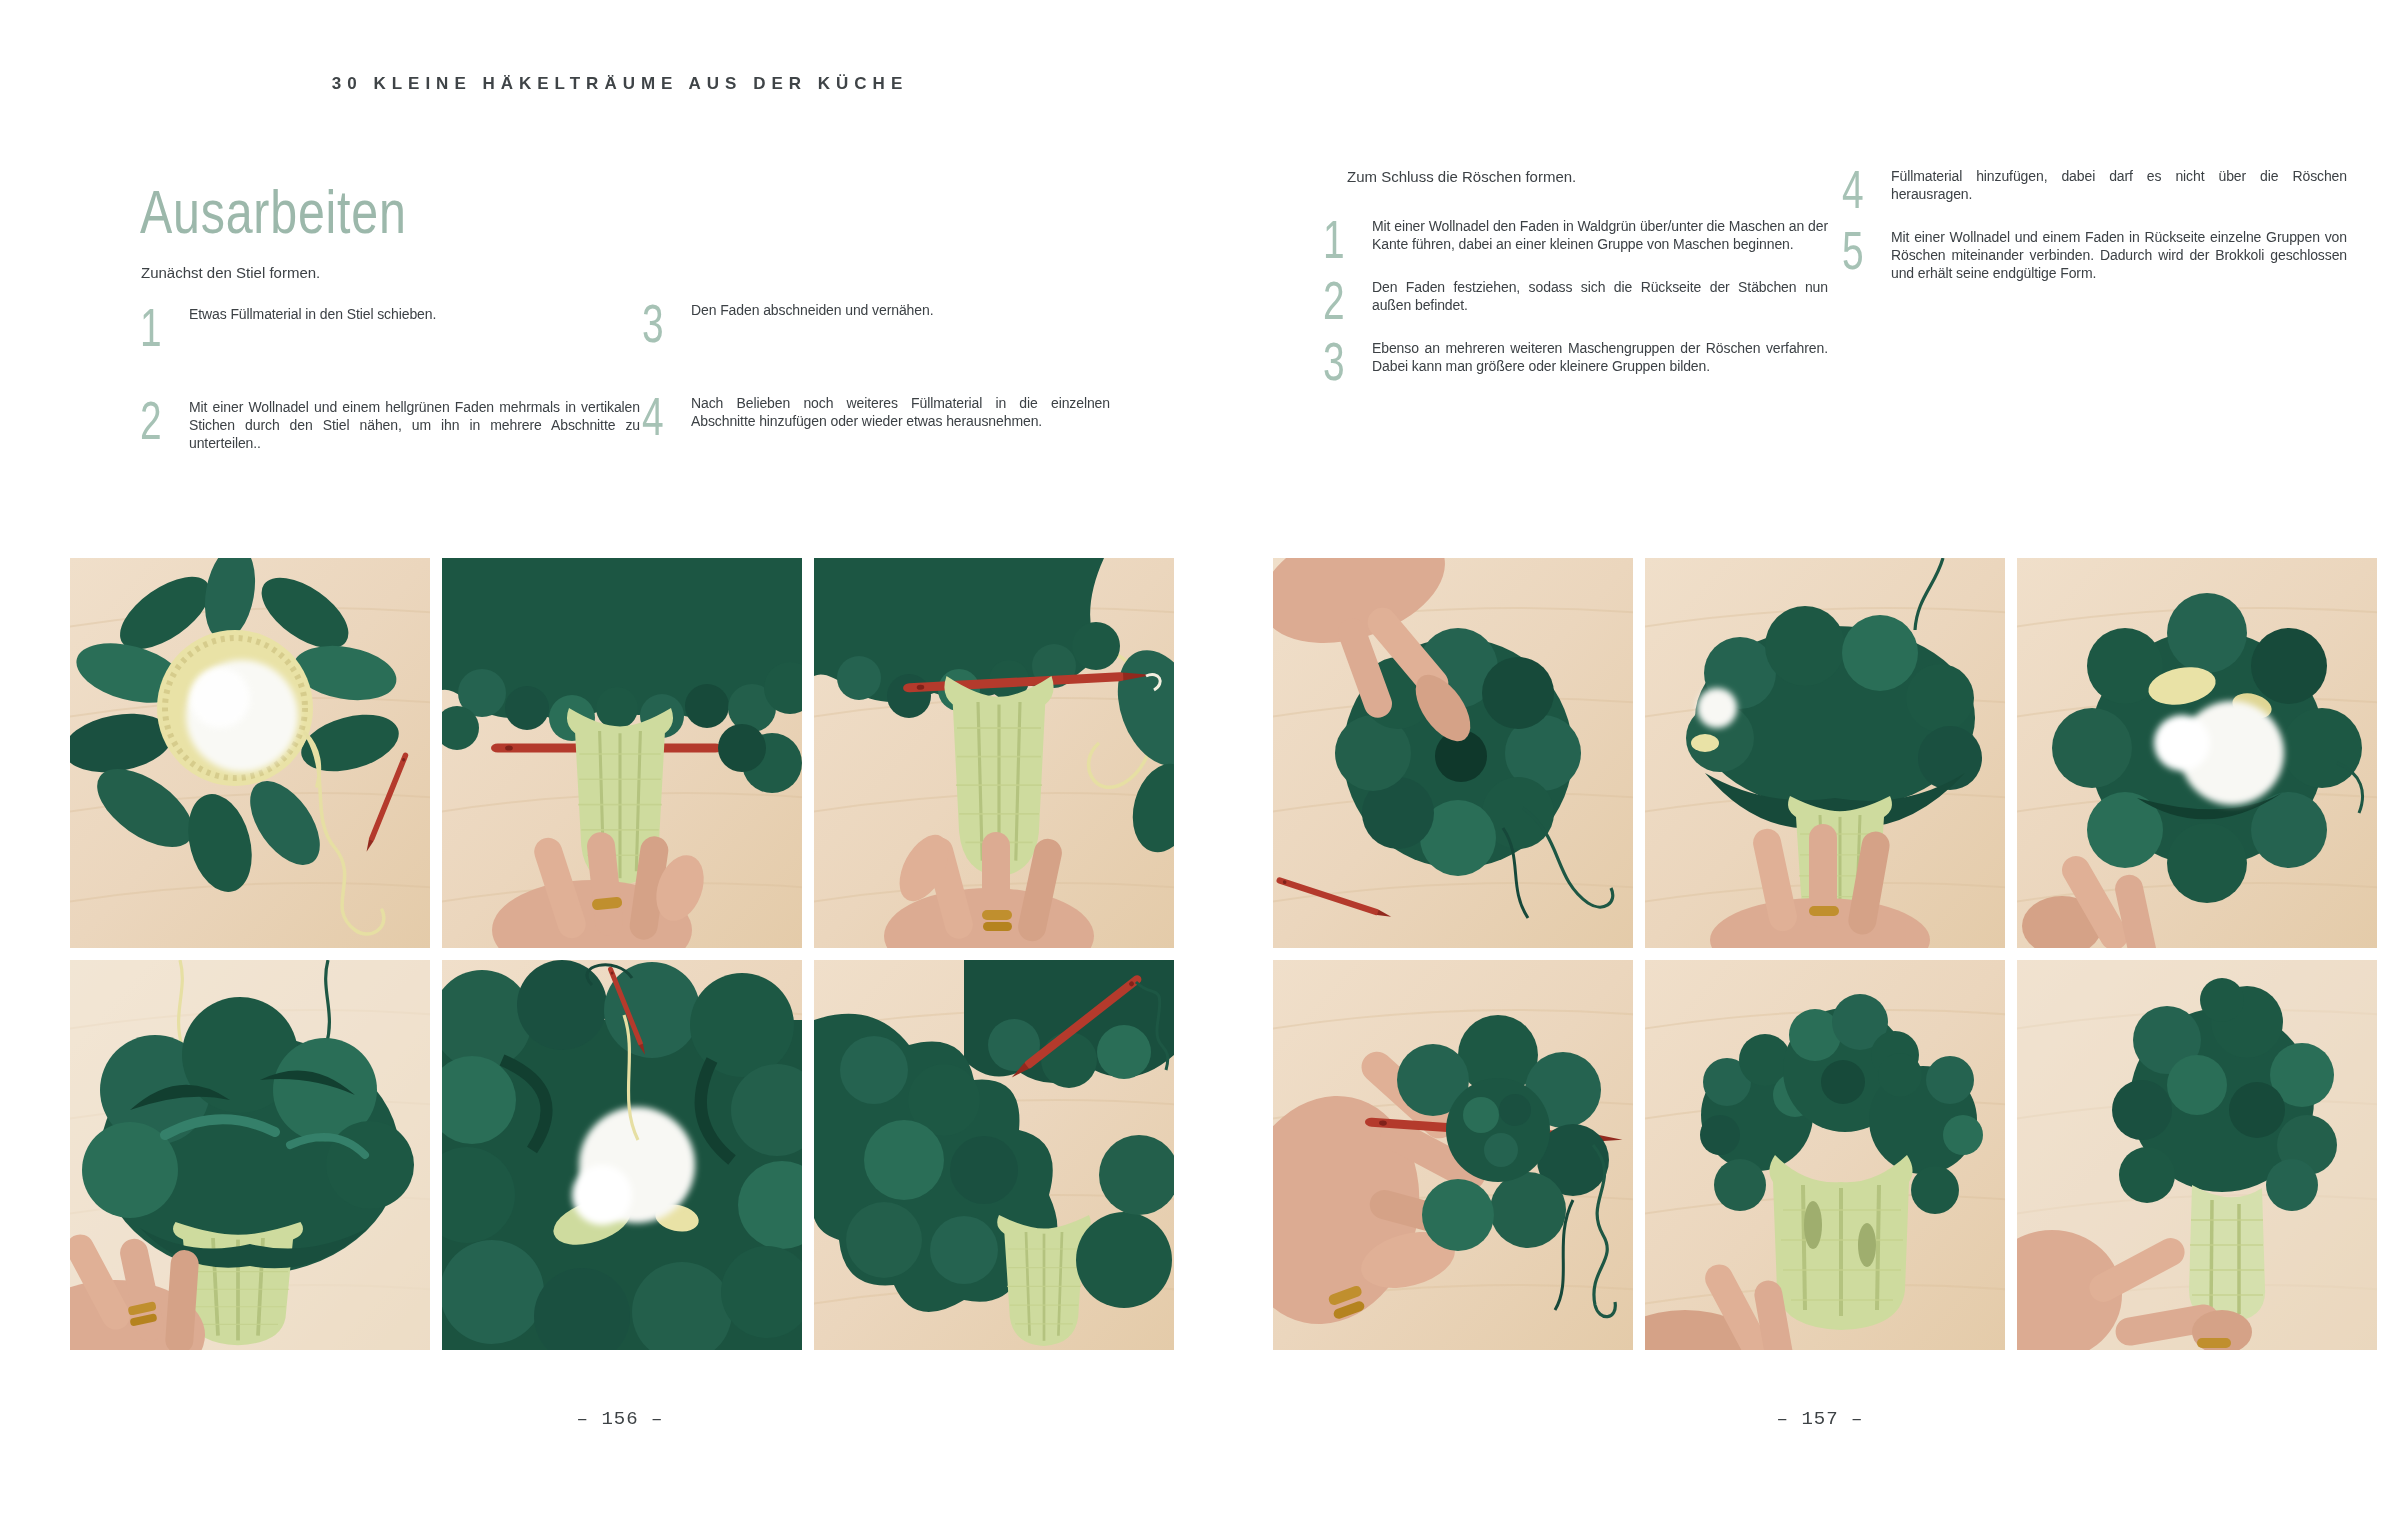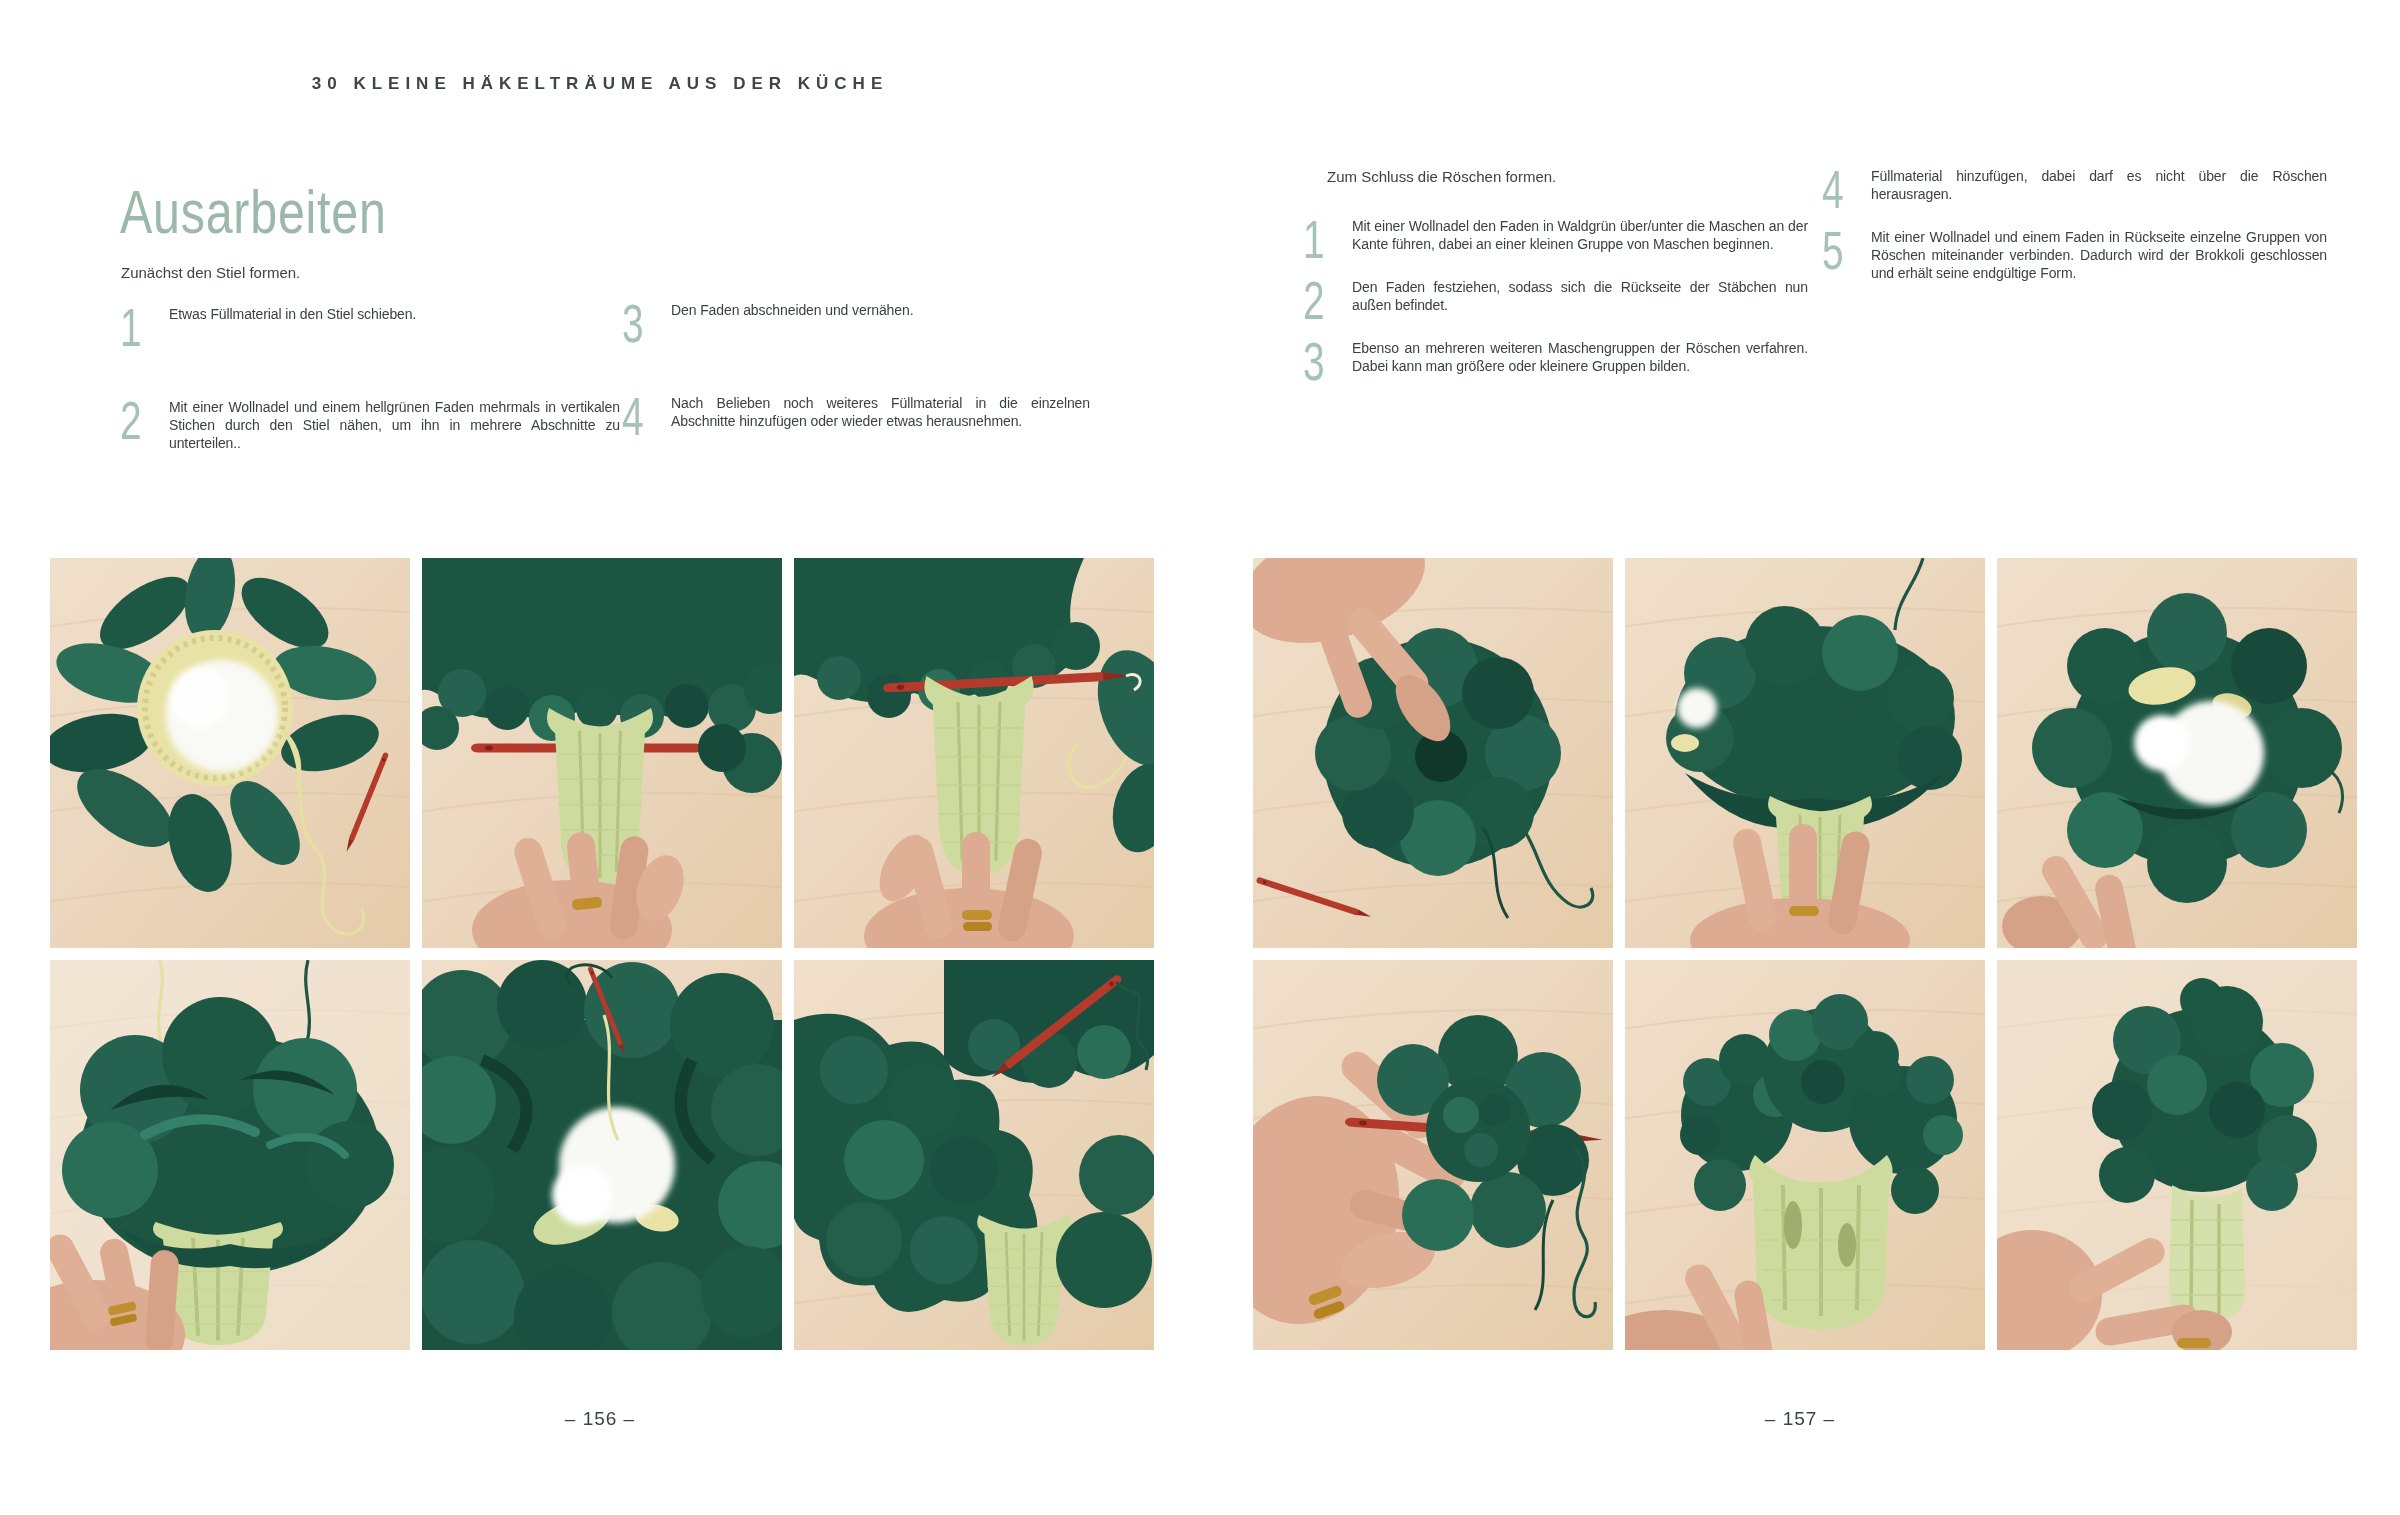--- a/index.html
+++ b/index.html
@@ -1,17 +1,17 @@
 <!DOCTYPE html>
 <html lang="de"><head>
 <meta charset="utf-8">
 <style>
   html,body{margin:0;padding:0;background:#ffffff;}
   body{font-family:"Liberation Sans",sans-serif;color:#3c4145;}
-  .spread{position:relative;width:2380px;height:1515px;background:#ffffff;overflow:hidden;}
+  .spread{position:relative;width:2380px;height:1515px;background:#ffffff;overflow:hidden;margin-left:20px;}
   .page{position:absolute;top:0;width:1200px;height:1515px;background:#ffffff;}
   .page.left{left:0;}
   .page.right{left:1200px;}
 
   .rhead{position:absolute;top:74px;left:0;width:100%;text-align:center;
          font-size:17px;font-weight:600;letter-spacing:6px;color:#3f4447;white-space:nowrap;}
   .title{position:absolute;left:120px;top:176px;margin:0;font-size:62px;font-weight:300;
          color:#9cb8ab;letter-spacing:1px;transform:scaleX(.78);transform-origin:left top;white-space:nowrap;}
   .intro{position:absolute;margin:0;font-size:15px;color:#3c4145;}
   .left .intro{left:121px;top:264px;}
@@ -31,21 +31,21 @@
   .stext{margin:0;font-size:14px;line-height:1.27;color:#3c4145;text-align:justify;letter-spacing:-.1px;}
   .jlast{text-align-last:justify;}
 
   .grid{position:absolute;top:558px;display:grid;grid-template-columns:repeat(3,360px);grid-auto-rows:390px;gap:12px;}
   .left .grid{left:50px;}
   .right .grid{left:53px;}
   .photo{margin:0;width:360px;height:390px;overflow:hidden;background:#ead5bc;}
   .photo svg{display:block;width:100%;height:100%;}
 
   .pnum{position:absolute;top:1408px;left:0;width:100%;text-align:center;font-size:19px;
-        color:#3d4245;letter-spacing:1px;}
+        color:#3d4245;letter-spacing:1px;font-family:Liberation Mono, monospace;}
   .defs{position:absolute;width:0;height:0;overflow:hidden;}
 </style>
 </head>
 <body>
 
 <svg class="defs" aria-hidden="true">
   <defs>
     <linearGradient id="gW" x1="0" y1="0" x2="1" y2="1">
       <stop offset="0" stop-color="#f0dfca"></stop>
         <stop offset=".5" stop-color="#ebd6bd"></stop>

